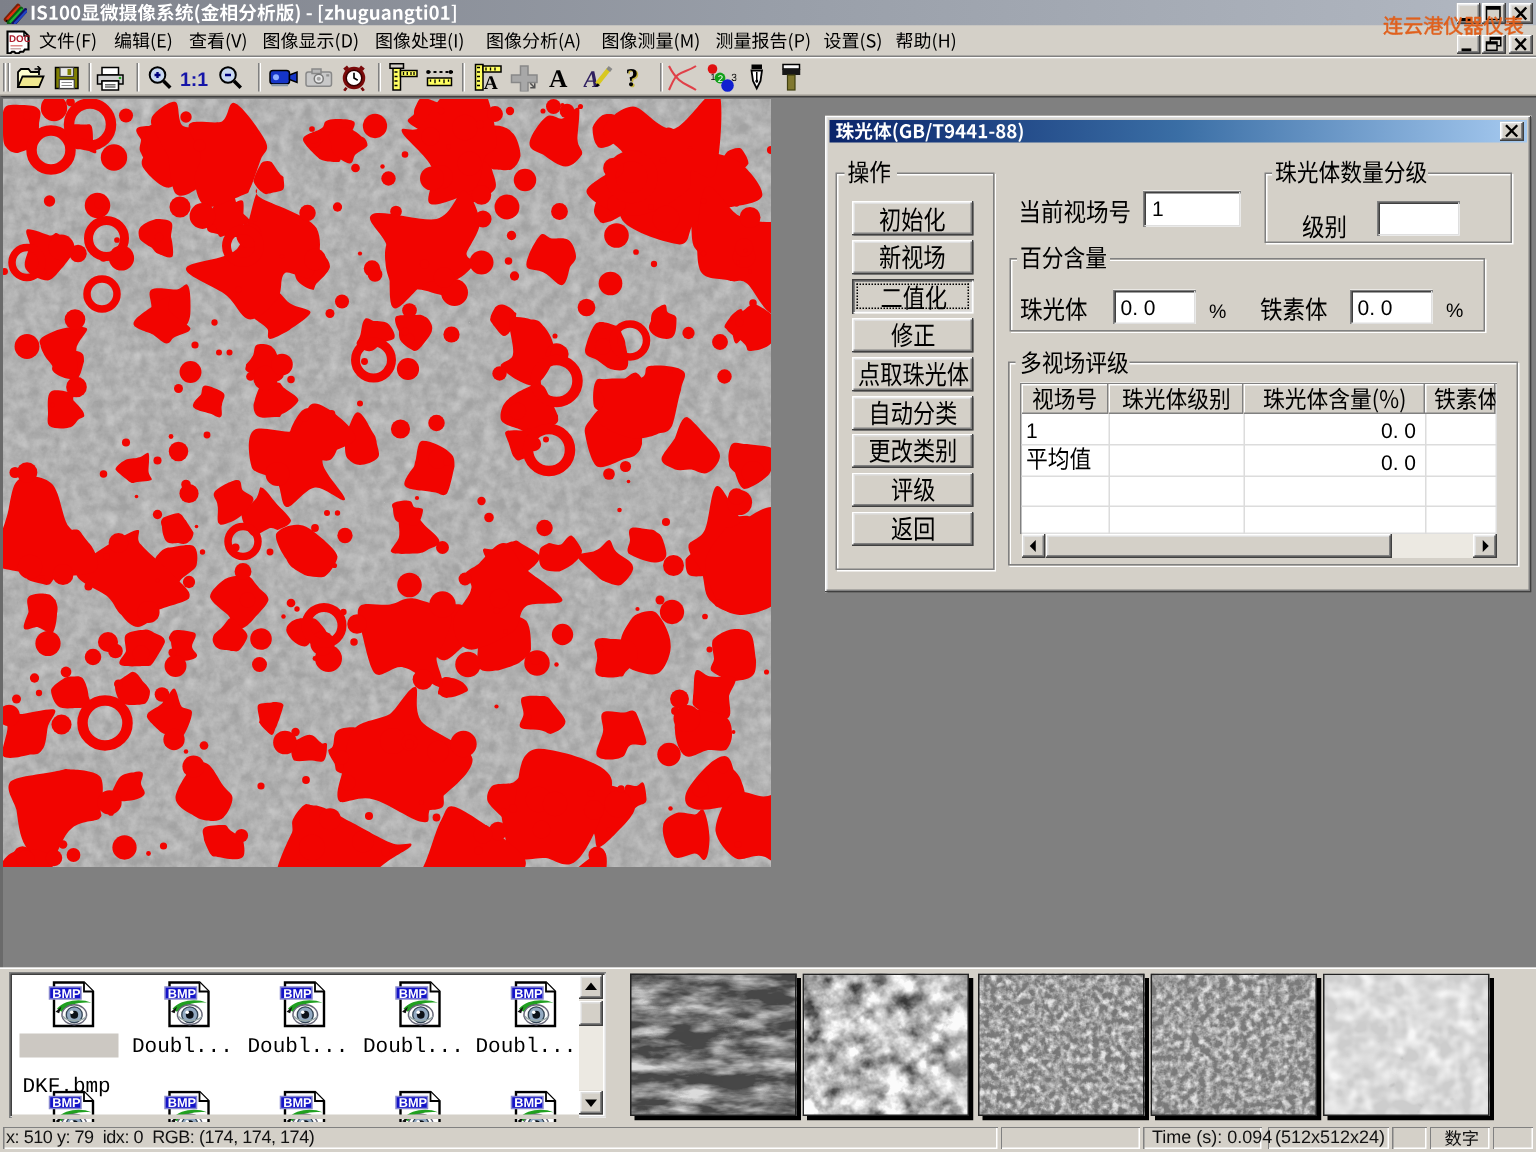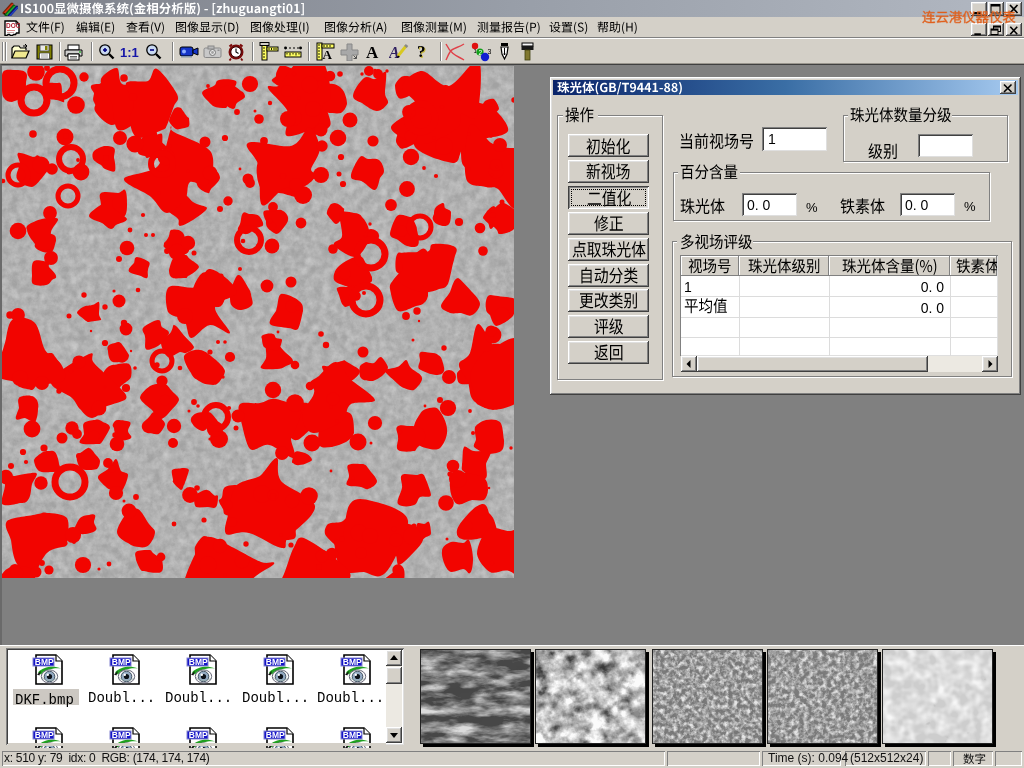--- a/index.html
+++ b/index.html
@@ -787,21 +787,21 @@
 <path d="M6 18.5 C11 12.5 22 11.5 29 14.5 C22 13.5 13 15.5 9 20.5 Z" fill="#20a020"></path>
 <path d="M5 20.5 l4 -3.5 l-1.6 4.5z" fill="#101010"></path>
 <ellipse cx="17.5" cy="22.5" rx="8.2" ry="6.6" fill="#fbfbfb" stroke="#667" stroke-width="1"></ellipse>
 <circle cx="17.5" cy="22.5" r="5.3" fill="#93aac2" stroke="#345" stroke-width="0.9"></circle>
 <circle cx="17.5" cy="22.5" r="2.6" fill="#0c1118"></circle>
 <circle cx="15.8" cy="20.8" r="1.2" fill="#fff"></circle>
 <path d="M10 23.5 C13 27.5 23 27.5 25.5 23.5" fill="none" stroke="#9aa" stroke-width="0.9"></path>
 </svg></div>
 <div class="abs" style="left:8px;top:743px;width:378px;height:3px;background:#d4d0c8"></div>
 <div class="abs" style="left:13px;top:689px;width:66px;height:16px;background:#ccc8c2"></div>
-<div class="abs" style="left:15px;top:692px;font:14px 'Liberation Mono';color:#000;letter-spacing:0px">DKF.bmp</div>
+<div class="abs" style="left:15px;top:717px;font:14px 'Liberation Mono';color:#000;letter-spacing:0px">DKF.bmp</div>
 <div class="abs" style="left:88px;top:690px;font:14px 'Liberation Mono';color:#000;letter-spacing:0px">Doubl...</div>
 <div class="abs" style="left:165px;top:690px;font:14px 'Liberation Mono';color:#000;letter-spacing:0px">Doubl...</div>
 <div class="abs" style="left:242px;top:690px;font:14px 'Liberation Mono';color:#000;letter-spacing:0px">Doubl...</div>
 <div class="abs" style="left:317px;top:690px;font:14px 'Liberation Mono';color:#000;letter-spacing:0px">Doubl...</div>
 <div class="abs" style="left:386px;top:650px;width:16px;height:93px;background:#ece9e2"></div>
 <div class="sbtn" style="left:386px;top:650px;width:16px;height:16px"><svg width="16" height="16" viewBox="0 0 16 16">
       <path d="M8 5 L12 10 H4 Z" fill="#000"></path>
     </svg></div>
 <div class="sbtn" style="left:386px;top:667px;width:16px;height:17px"></div>
 <div class="sbtn" style="left:386px;top:727px;width:16px;height:16px"><svg width="16" height="16" viewBox="0 0 16 16">

